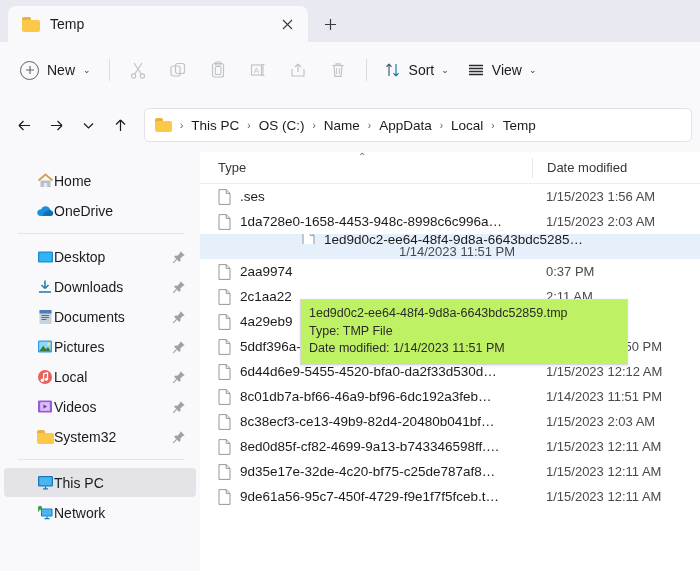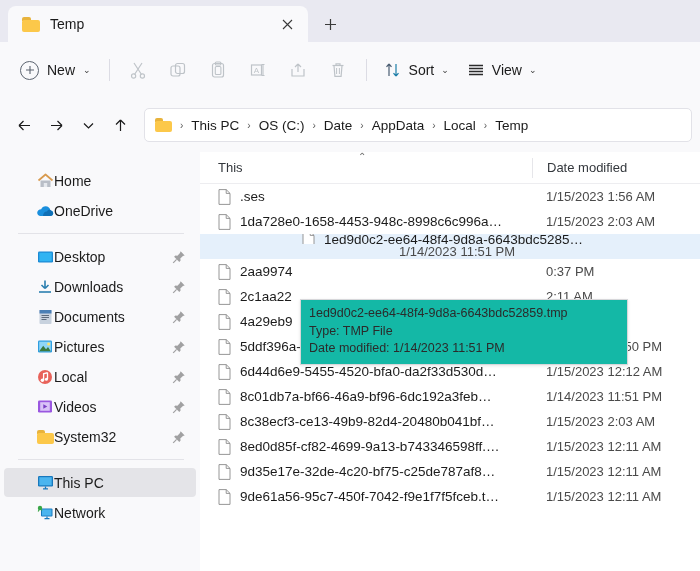--- a/index.html
+++ b/index.html
@@ -160,21 +160,21 @@
     width: 332px; display: flex; align-items: center; gap: 9px;
     padding-left: 18px; overflow: hidden; white-space: nowrap;
   }
   .cell-name .txt { overflow: hidden; text-overflow: ellipsis; white-space: nowrap; text-align: center; }
   .cell-date { flex: 1 1 auto; padding-left: 14px; color: #4a4a4a; font-size: 13px; white-space: nowrap; }
   .filedoc { width: 13px; height: 16px; flex: 0 0 auto; }
 
   
   .tooltip {
     position: absolute; left: 100px; top: 147px; width: 328px;
-    background: #14b8a6; border: 1px solid #d7d7da;
+    background: #bef264; border: 1px solid #d7d7da;
     padding: 5px 6px 6px 8px;
     font-size: 12.5px; color: #2b2b2b; line-height: 17.5px;
     box-shadow: 0 1px 3px rgba(0,0,0,.10);
     z-index: 20;
   }
 </style>
 </head>
 <body>
 
 <div id="app">
@@ -298,21 +298,21 @@
     <div class="crumbbox">
       <span class="crumb-folder">
         <span class="back"></span>
           <span class="body"></span>
       </span>
       <span class="crumb-sep">›</span>
       <span class="crumb">This PC</span>
       <span class="crumb-sep">›</span>
       <span class="crumb">OS (C:)</span>
       <span class="crumb-sep">›</span>
-      <span class="crumb">Date</span>
+      <span class="crumb">Name</span>
       <span class="crumb-sep">›</span>
       <span class="crumb">AppData</span>
       <span class="crumb-sep">›</span>
       <span class="crumb">Local</span>
       <span class="crumb-sep">›</span>
       <span class="crumb">Temp</span>
     </div>
   </div>
 
   <div class="body-area">
@@ -484,21 +484,21 @@
             </svg>
         </span>
         <span class="nav-label">Network</span>
       </div>
     </div>
 
     <div class="filepane">
 
       <div class="colhead">
         <div class="col-name">
-          <span>This</span>
+          <span>Type</span>
           <span class="sortcaret">⌃</span>
         </div>
         <div class="col-date">
           <span>Date modified</span>
         </div>
       </div>
 
       <div class="rows">
 
         <div class="row">
@@ -632,21 +632,21 @@
           </div>
           <div class="cell-date">1/15/2023 12:11 AM</div>
         </div>
 
         <div class="row">
           <div class="cell-name">
             <span class="filedoc"><svg width="13" height="16" viewBox="0 0 13 16">
                   <path d="M1 .6 H8.2 L12 4.4 V15.4 H1 Z" fill="#ffffff" stroke="#8b8b8b" stroke-width=".9"></path>
                   <path d="M8.2 .6 V4.4 H12" fill="none" stroke="#8b8b8b" stroke-width=".9"></path>
                 </svg></span>
-            <span class="txt">9de61a56-95c7-450f-7042-f9e1f7f5fceb.t…</span>
+            <span class="txt">9de61a56-95c7-450f-4729-f9e1f7f5fceb.t…</span>
           </div>
           <div class="cell-date">1/15/2023 12:11 AM</div>
         </div>
 
       </div>
 
       <div class="tooltip">
         <div>1ed9d0c2-ee64-48f4-9d8a-6643bdc52859.tmp</div>
         <div>Type: TMP File</div>
         <div>Date modified: 1/14/2023 11:51 PM</div>

